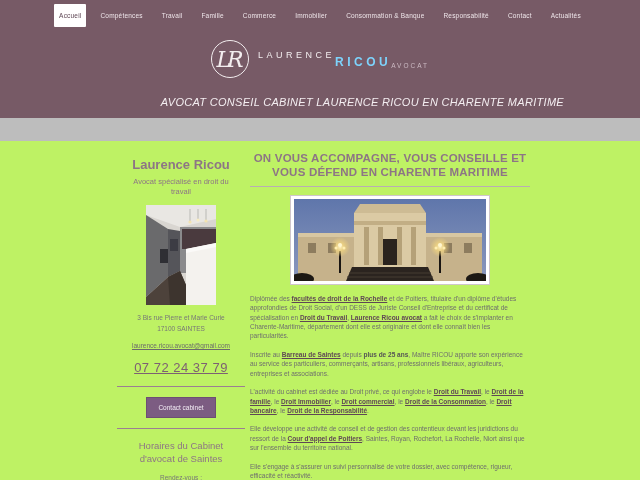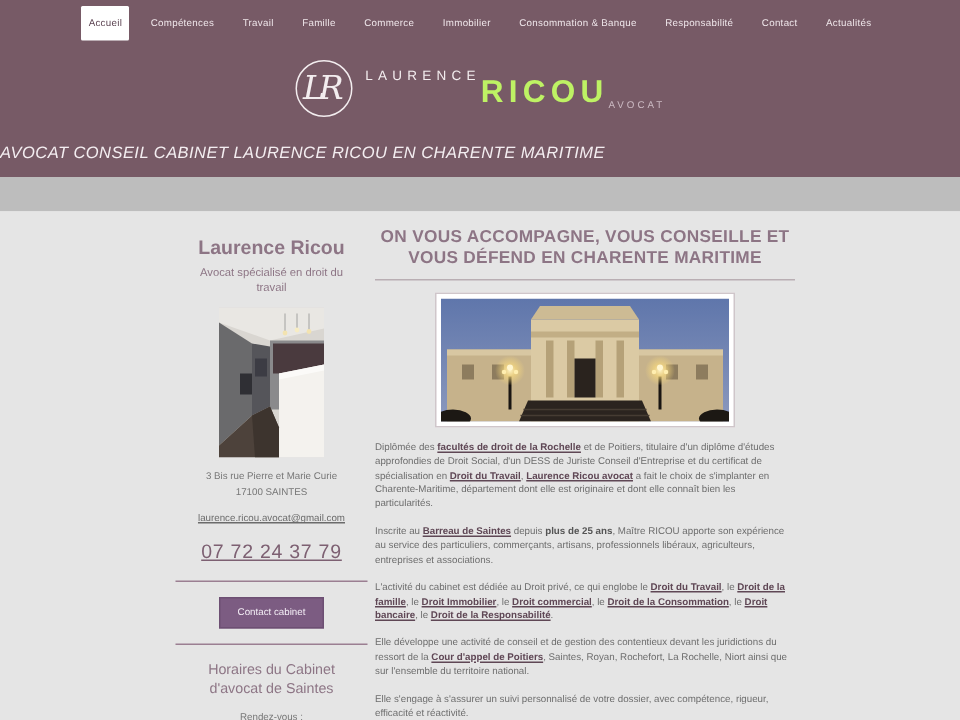--- a/index.html
+++ b/index.html
@@ -8,27 +8,27 @@
 
   
   .header { position:absolute; top:0; left:0; width:640px; height:118px; background:#775a66; }
   .nav { position:absolute; top:4px; left:0; width:640px; display:flex; justify-content:center; align-items:center; gap:9px; }
   .nav-item { font-size:6.5px; color:#efe6ea; text-decoration:none; padding:8px 5px; letter-spacing:.2px; cursor:pointer; }
   .nav-item.active { background:#ffffff; color:#5d4553; border-radius:1px; }
   .logo { position:absolute; top:40px; left:0; width:640px; display:flex; justify-content:center; align-items:center; gap:9px; }
   .logo-circle { width:38px; height:38px; border:1.5px solid #f3edef; border-radius:50%; display:flex; align-items:center; justify-content:center; color:#f3edef; font-family:"DejaVu Serif", serif; font-style:italic; font-size:22px; letter-spacing:-4px; padding-right:4px; }
   .logo-text { display:flex; align-items:flex-start; }
   .logo-top { font-size:9px; letter-spacing:3.5px; color:#f3edef; }
-  .logo-bottom { font-size:21px; font-weight:bold; letter-spacing:3.5px; color:#bef264; margin-top:5px; }
+  .logo-bottom { font-size:12px; font-weight:bold; letter-spacing:3.5px; color:#7dd3fc; margin-top:5px; }
   .logo-sub { font-size:6.5px; letter-spacing:2px; color:#cbb9c2; align-self:flex-end; margin-top:1px; }
-  .tagline { position:absolute; top:96px; left:0; width:564px; text-align:left; font-style:italic; font-size:11px; color:#f4eef1; letter-spacing:.3px; }
+  .tagline { position:absolute; top:96px; left:0; width:564px; text-align:right; font-style:italic; font-size:11px; color:#f4eef1; letter-spacing:.3px; }
   .gray-band { position:absolute; top:118px; left:0; width:640px; height:23px; background:#bdbdbd; }
 
   
-  .content { position:absolute; top:141px; left:0; width:640px; height:339px; background:#e5e5e5; overflow:hidden; }
+  .content { position:absolute; top:141px; left:0; width:640px; height:339px; background:#bef264; overflow:hidden; }
 
   
   .sidebar { position:absolute; top:0; left:113px; width:136px; text-align:center; }
   .sb-title { margin-top:16px; font-size:13px; color:#8d7585; }
   .sb-subtitle { margin:5px auto 0; width:110px; font-size:7.5px; line-height:1.35; color:#8d7585; }
   .sb-photo { display:block; margin:8px auto 0; width:70px; height:100px; }
   .sb-address { margin-top:8px; font-size:6.5px; line-height:1.6; color:#777; }
   .sb-email { display:inline-block; margin-top:8px; font-size:6.5px; color:#6b6b6b; text-decoration:underline; cursor:pointer; }
   .sb-phone { display:inline-block; margin-top:8px; font-size:13px; color:#7d6072; text-decoration:underline; letter-spacing:.5px; cursor:pointer; }
   .sb-divider { margin:10px auto 0; width:128px; border:0; border-top:1px solid #9b7f92; }

